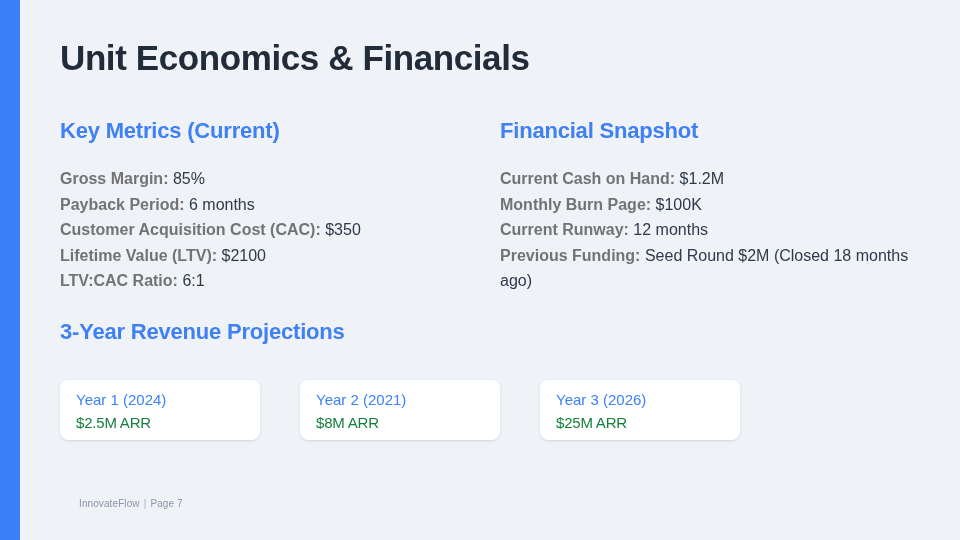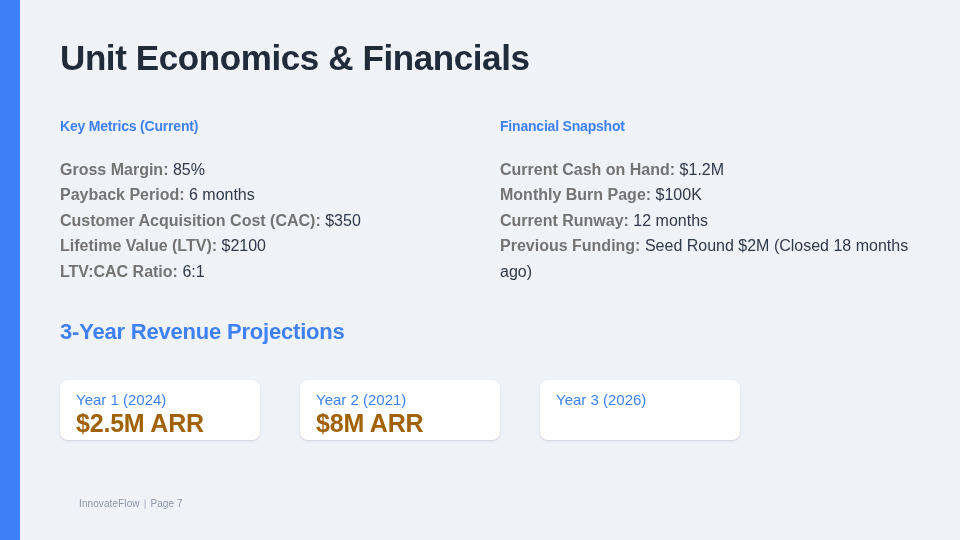--- a/index.html
+++ b/index.html
@@ -36,21 +36,21 @@
     top:38px;
     font-size:35px;
     font-weight:bold;
     letter-spacing:-0.4px;
     color:#222b3a;
     line-height:1.15;
   }
 
   
   .column-heading {
-    font-size:14px;
+    font-size:22px;
     font-weight:bold;
     color:#4080f5;
     letter-spacing:-0.2px;
     line-height:1.2;
   }
 
   #col-left {
     position:absolute;
     left:40px;
     top:118px;
@@ -107,23 +107,23 @@
     box-shadow:0 1px 3px rgba(35,50,80,0.10), 0 1px 1px rgba(35,50,80,0.05);
     padding:9px 16px 0 16px;
   }
   .card-year {
     font-size:15px;
     color:#3b82f6;
     line-height:21px;
     font-weight:normal;
   }
   .card-arr {
-    font-size:25px;
-    font-weight:bold;
-    color:#a16207;
+    font-size:15px;
+    font-weight:normal;
+    color:#15803d;
     line-height:26px;
     letter-spacing:-0.2px;
   }
 
   #footer {
     position:absolute;
     left:59px;
     top:498px;
     font-size:10px;
     color:#8a95a8;
@@ -194,20 +194,21 @@
     <div class="projection-card">
       <div class="card-year">Year 1 (2024)</div>
       <div class="card-arr">$2.5M ARR</div>
     </div>
     <div class="projection-card">
       <div class="card-year">Year 2 (2021)</div>
       <div class="card-arr">$8M ARR</div>
     </div>
     <div class="projection-card">
       <div class="card-year">Year 3 (2026)</div>
+      <div class="card-arr">$25M ARR</div>
     </div>
   </div>
 
   <div id="footer">
     <span>InnovateFlow</span><span class="sep">|</span><span>Page 7</span>
   </div>
 
 </div>
 
 </body></html>

